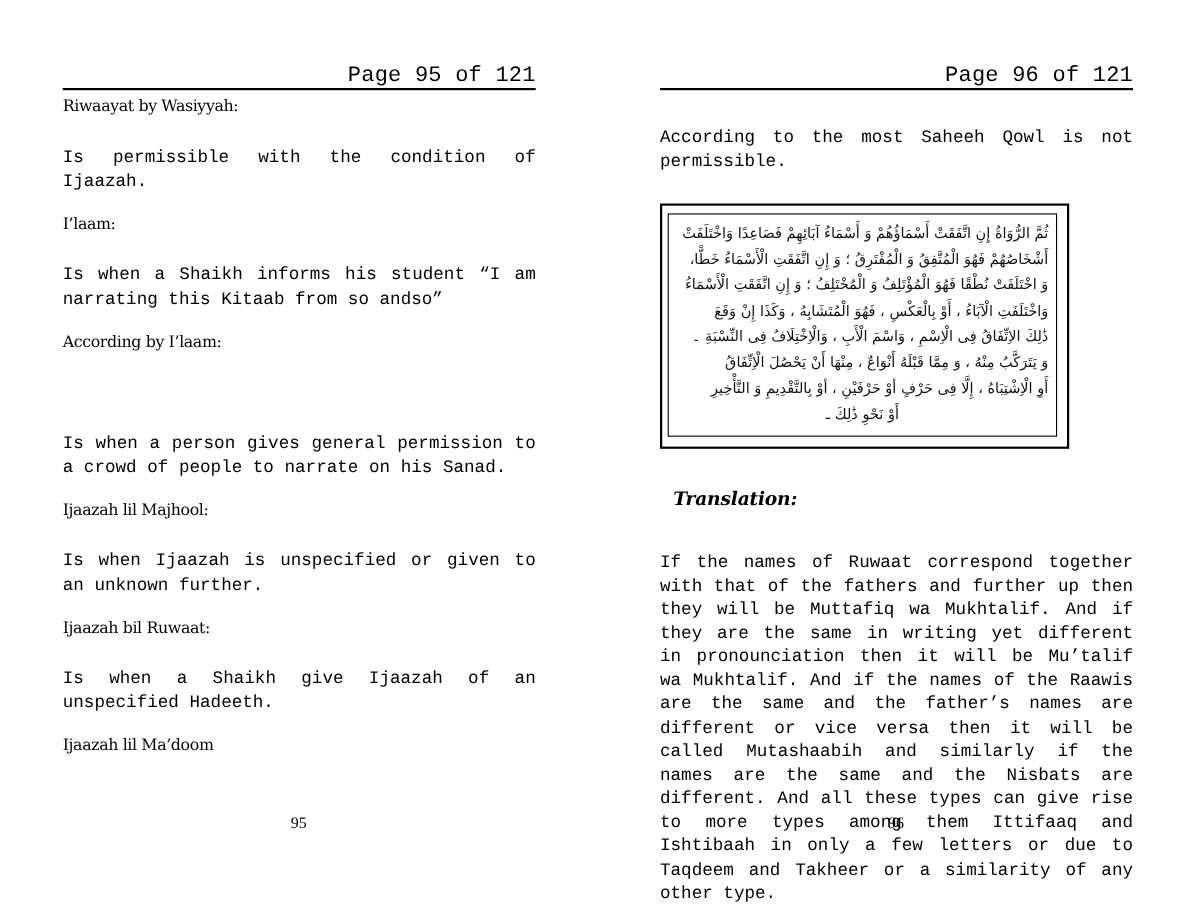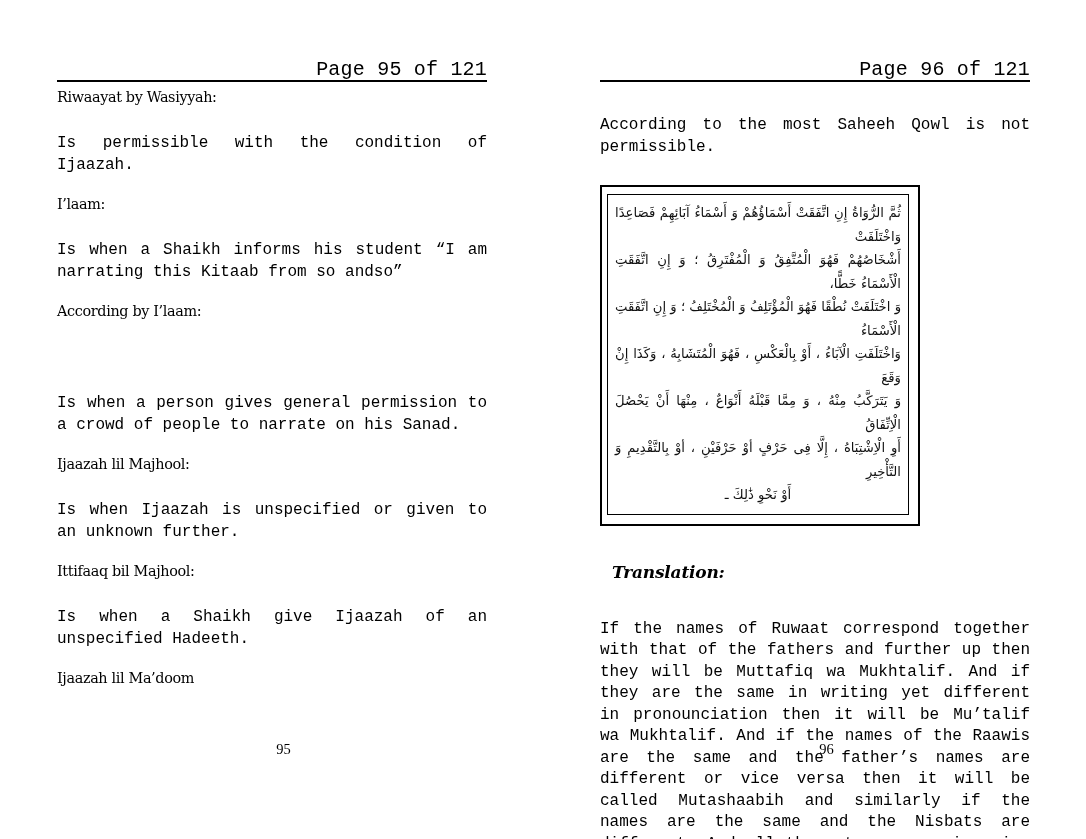--- a/index.html
+++ b/index.html
@@ -95,21 +95,21 @@
   .gap-lg { height: 27px; }
   .gap-md { height: 19px; }
 
   
   .arabic-box {
     margin: 0;
     border: 2.5px solid #000;
     background: #ffffff;
     padding: 7px 9px 9px 5px;
     box-sizing: border-box;
-    width: 320px;
+    width: 372px;
   }
   .arabic-inner {
     border: 1px solid #000;
     padding: 6px 7px 7px 7px;
     box-sizing: border-box;
   }
   .arabic-line {
     direction: rtl;
     unicode-bidi: bidi-override;
     text-align: justify;
@@ -120,21 +120,21 @@
     color: #111;
   }
   .arabic-line.last {
     text-align: center;
   }
 
   
   .page-number {
     position: absolute;
     bottom: 82px;
-    left: 12px;
+    left: 0;
     width: 543px;
     text-align: center;
     font-family: "Liberation Serif", "DejaVu Serif", serif;
     font-size: 14.5px;
     line-height: 16px;
   }
 </style>
 </head>
 <body>
 
@@ -170,21 +170,21 @@
 
       <p class="body-text">Is when a person gives general permission to a crowd of people to narrate on his Sanad.</p>
       <div class="gap-md"></div>
 
       <h2 class="section-heading">Ijaazah lil Majhool:</h2>
       <div class="gap-lg"></div>
 
       <p class="body-text">Is when Ijaazah is unspecified or given to an unknown further.</p>
       <div class="gap-md"></div>
 
-      <h2 class="section-heading">Ittifaaq bil Majhool:</h2>
+      <h2 class="section-heading">Ijaazah bil Ruwaat:</h2>
       <div class="gap-lg"></div>
 
       <p class="body-text">Is when a Shaikh give Ijaazah of an unspecified Hadeeth.</p>
       <div class="gap-md"></div>
 
       <h2 class="section-heading">Ijaazah lil Ma’doom</h2>
       <div class="gap-lg"></div>
 
 
     </div>
@@ -205,20 +205,21 @@
 
       <p class="body-text">According to the most Saheeh Qowl is not permissible.</p>
       <div style="height:27px"></div>
 
       <div class="arabic-box">
         <div class="arabic-inner">
           <div class="arabic-line">ثُمَّ الرُّوَاةُ إِنِ اتَّفَقَتْ أَسْمَاؤُهُمْ وَ أَسْمَاءُ آبَائِهِمْ فَصَاعِدًا وَاخْتَلَفَتْ</div>
           <div class="arabic-line">أَشْخَاصُهُمْ فَهُوَ الْمُتَّفِقُ وَ الْمُفْتَرِقُ ؛ وَ إِنِ اتَّفَقَتِ الْأَسْمَاءُ خَطًّا،</div>
           <div class="arabic-line">وَ اخْتَلَفَتْ نُطْقًا فَهُوَ الْمُؤْتَلِفُ وَ الْمُخْتَلِفُ ؛ وَ إِنِ اتَّفَقَتِ الْأَسْمَاءُ</div>
           <div class="arabic-line">وَاخْتَلَفَتِ الْآبَاءُ ، أَوْ بِالْعَكْسِ ، فَهُوَ الْمُتَشَابِهُ ، وَكَذَا إِنْ وَقَعَ</div>
+          <div class="arabic-line">ذَٰلِكَ الاِتِّفَاقُ فِى الْاِسْمِ ، وَاسْمَ الْأَبِ ، وَالْاِخْتِلَافُ فِى النِّسْبَةِ ۔</div>
           <div class="arabic-line">وَ يَتَرَكَّبُ مِنْهُ ، وَ مِمَّا قَبْلَهُ أَنْوَاعٌ ، مِنْهَا أَنْ يَحْصُلَ الْاِتِّفَاقُ</div>
           <div class="arabic-line">أَوِ الْاِشْتِبَاهُ ، إِلَّا فِى حَرْفٍ أوْ حَرْفَيْنِ ، أوْ بِالتَّقْدِيمِ وَ التَّأْخِيرِ</div>
           <div class="arabic-line last">أَوْ نَحْوِ ذَٰلِكَ ـ</div>
         </div>
       </div>
 
       <div style="height:24px"></div>
 
       <h2 class="script-heading">Translation:</h2>
       <div style="height:25px"></div>

